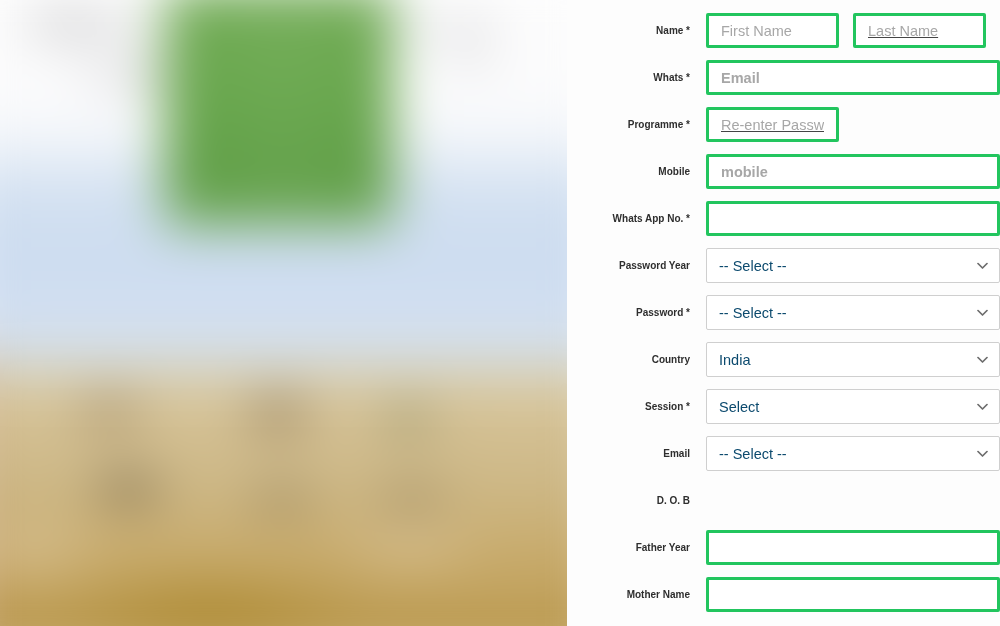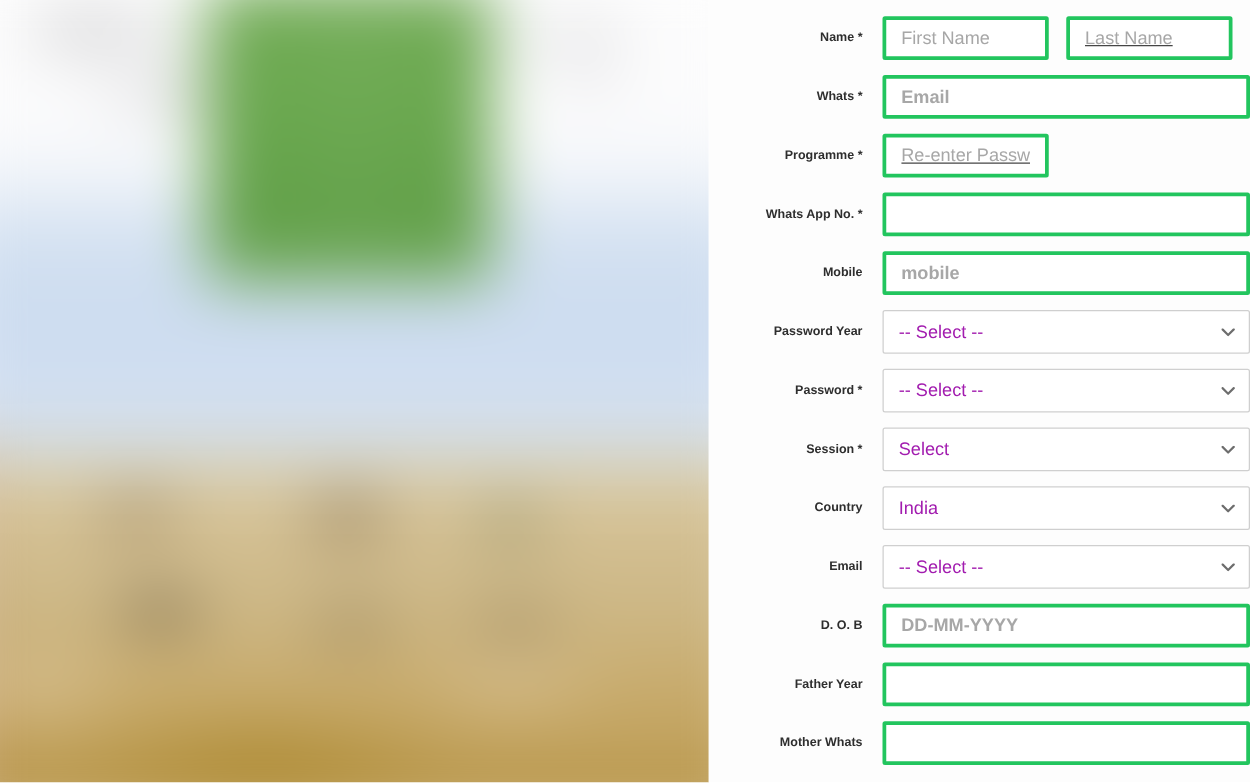--- a/index.html
+++ b/index.html
@@ -191,21 +191,21 @@
   .select-wrap select {
     -webkit-appearance: none;
     appearance: none;
     height: 35px;
     width: 100%;
     border: 1px solid #cfcfcf;
     background: #ffffff;
     border-radius: 2px;
     font-family: "Liberation Sans", sans-serif;
     font-size: 14.5px;
-    color: #a21caf;
+    color: #0c4a6e;
     padding: 0 34px 0 12px;
     outline: none;
   }
   .chev {
     position: absolute;
     right: 12px;
     top: 50%;
     transform: translateY(-50%);
     pointer-events: none;
     line-height: 0;
@@ -246,95 +246,92 @@
             <input type="text" class="ctrl ctrl-full" placeholder="Email" style="">
           </div>
         </div>
         <div class="form-row">
           <div class="form-label">Programme *</div>
           <div class="fields">
             <input type="password" class="ctrl ctrl-half-2" placeholder="Re-enter Password" style="">
           </div>
         </div>
         <div class="form-row">
+          <div class="form-label">Mobile</div>
+          <div class="fields">
+            <input type="text" class="ctrl ctrl-full" placeholder="mobile" style="">
+          </div>
+        </div>
+        <div class="form-row">
           <div class="form-label">Whats App No. *</div>
           <div class="fields">
             <input type="text" class="ctrl ctrl-full" placeholder="" style="">
           </div>
         </div>
         <div class="form-row">
-          <div class="form-label">Mobile</div>
-          <div class="fields">
-            <input type="text" class="ctrl ctrl-full" placeholder="mobile" style="">
-          </div>
-        </div>
-        <div class="form-row">
           <div class="form-label">Password Year</div>
           <div class="fields">
             <div class="select-wrap"><select><option>-- Select --</option></select><span class="chev">
                 <svg width="11" height="7" viewBox="0 0 11 7" aria-hidden="true">
                   <path d="M1 1 L5.5 5.5 L10 1" fill="none" stroke="#6d6d6d" stroke-width="1.7" stroke-linecap="round" stroke-linejoin="round"></path>
                 </svg>
               </span></div>
           </div>
         </div>
         <div class="form-row">
           <div class="form-label">Password *</div>
           <div class="fields">
             <div class="select-wrap"><select><option>-- Select --</option></select><span class="chev">
                 <svg width="11" height="7" viewBox="0 0 11 7" aria-hidden="true">
                   <path d="M1 1 L5.5 5.5 L10 1" fill="none" stroke="#6d6d6d" stroke-width="1.7" stroke-linecap="round" stroke-linejoin="round"></path>
                 </svg>
               </span></div>
           </div>
         </div>
         <div class="form-row">
+          <div class="form-label">Country</div>
+          <div class="fields">
+            <div class="select-wrap"><select><option>India</option></select><span class="chev">
+                <svg width="11" height="7" viewBox="0 0 11 7" aria-hidden="true">
+                  <path d="M1 1 L5.5 5.5 L10 1" fill="none" stroke="#6d6d6d" stroke-width="1.7" stroke-linecap="round" stroke-linejoin="round"></path>
+                </svg>
+              </span></div>
+          </div>
+        </div>
+        <div class="form-row">
           <div class="form-label">Session *</div>
           <div class="fields">
             <div class="select-wrap"><select><option>Select</option></select><span class="chev">
                 <svg width="11" height="7" viewBox="0 0 11 7" aria-hidden="true">
                   <path d="M1 1 L5.5 5.5 L10 1" fill="none" stroke="#6d6d6d" stroke-width="1.7" stroke-linecap="round" stroke-linejoin="round"></path>
                 </svg>
               </span></div>
           </div>
         </div>
         <div class="form-row">
-          <div class="form-label">Country</div>
-          <div class="fields">
-            <div class="select-wrap"><select><option>India</option></select><span class="chev">
-                <svg width="11" height="7" viewBox="0 0 11 7" aria-hidden="true">
-                  <path d="M1 1 L5.5 5.5 L10 1" fill="none" stroke="#6d6d6d" stroke-width="1.7" stroke-linecap="round" stroke-linejoin="round"></path>
-                </svg>
-              </span></div>
-          </div>
-        </div>
-        <div class="form-row">
           <div class="form-label">Email</div>
           <div class="fields">
             <div class="select-wrap"><select><option>-- Select --</option></select><span class="chev">
                 <svg width="11" height="7" viewBox="0 0 11 7" aria-hidden="true">
                   <path d="M1 1 L5.5 5.5 L10 1" fill="none" stroke="#6d6d6d" stroke-width="1.7" stroke-linecap="round" stroke-linejoin="round"></path>
                 </svg>
               </span></div>
           </div>
         </div>
         <div class="form-row">
           <div class="form-label">D. O. B</div>
-          <div class="fields">
-            <input type="text" class="ctrl ctrl-full" placeholder="DD-MM-YYYY" style="">
-          </div>
         </div>
         <div class="form-row">
           <div class="form-label">Father Year</div>
           <div class="fields">
             <input type="text" class="ctrl ctrl-full" placeholder="" style="">
           </div>
         </div>
         <div class="form-row">
-          <div class="form-label">Mother Whats</div>
+          <div class="form-label">Mother Name</div>
           <div class="fields">
             <input type="text" class="ctrl ctrl-full" placeholder="" style="">
           </div>
         </div>
       </div>
   </div>
 
 </div>
 
 </body></html>

